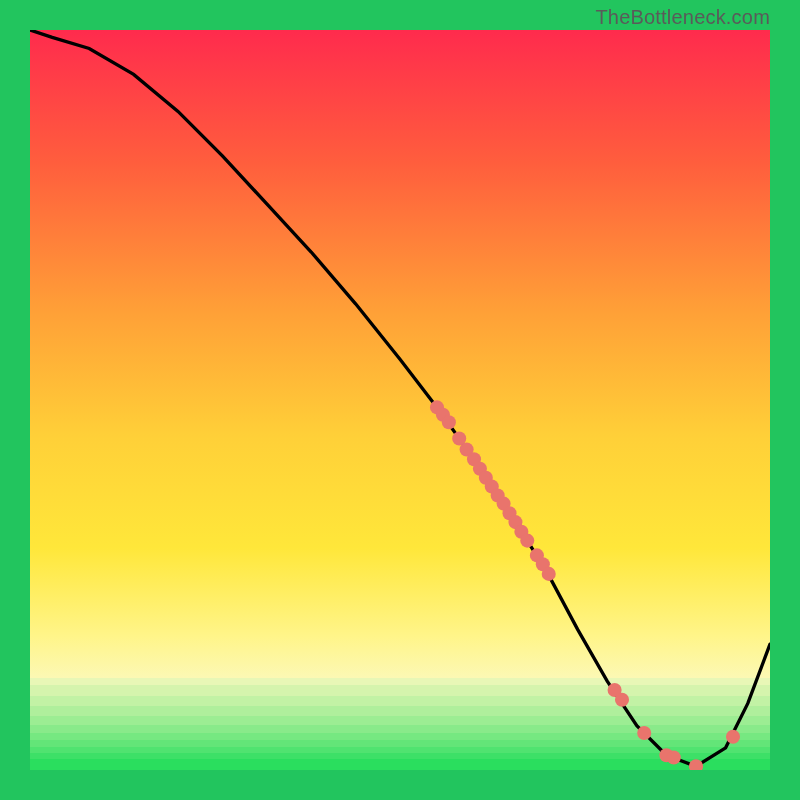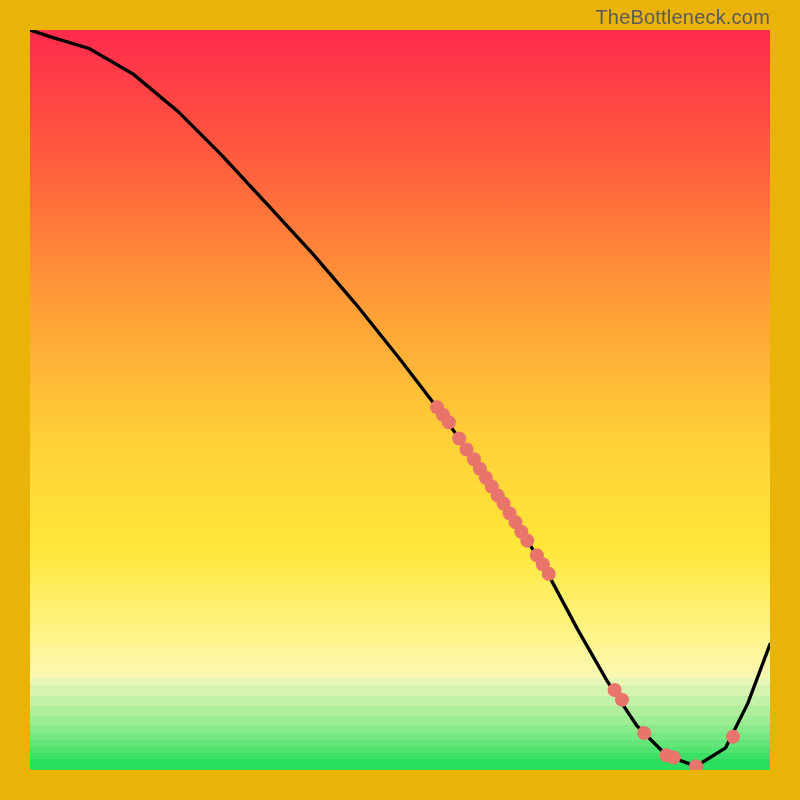--- a/index.html
+++ b/index.html
@@ -10,21 +10,21 @@
     background: #000;
     overflow: hidden;
     font-family: Arial, Helvetica, sans-serif;
   }
   .frame {
     position: absolute;
     left: 0;
     top: 0;
     width: 800px;
     height: 800px;
-    background: #eab308;
+    background: #22c55e;
   }
   .plot {
     position: absolute;
     left: 30px;
     top: 30px;
     width: 740px;
     height: 740px;
     overflow: hidden;
   }
   .grad {

